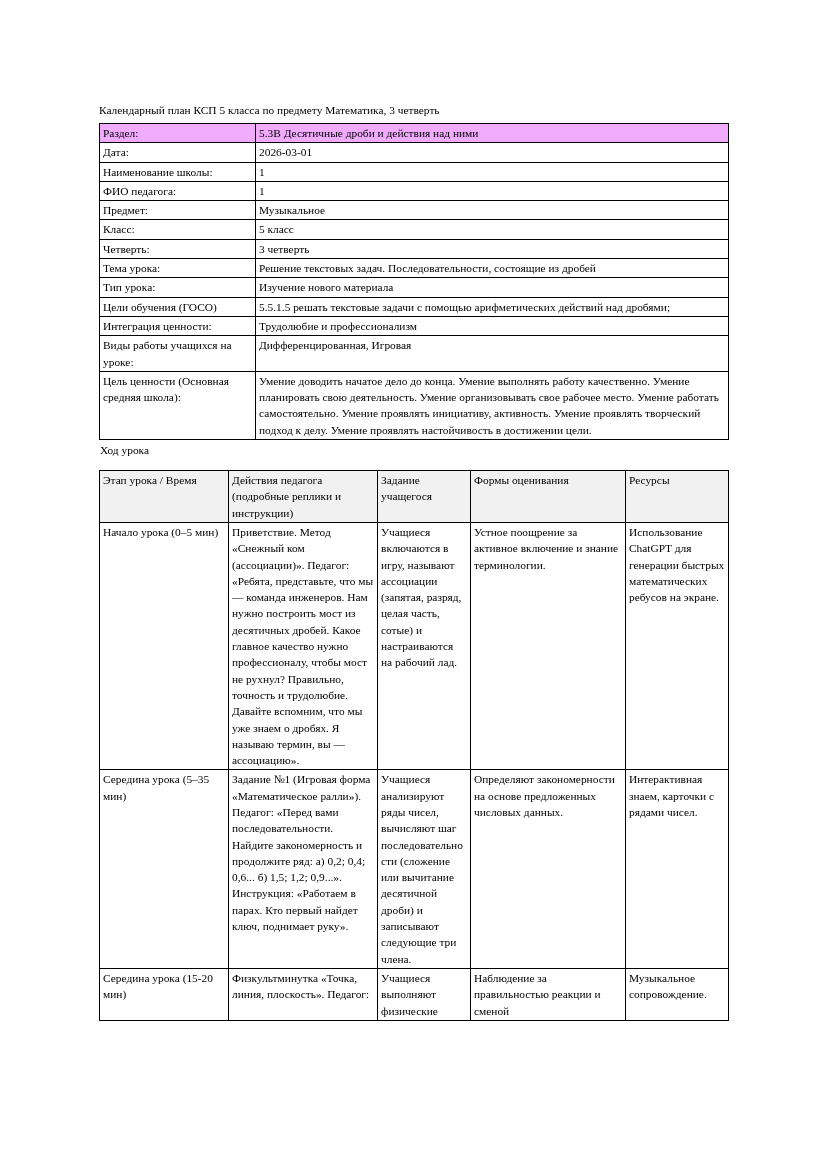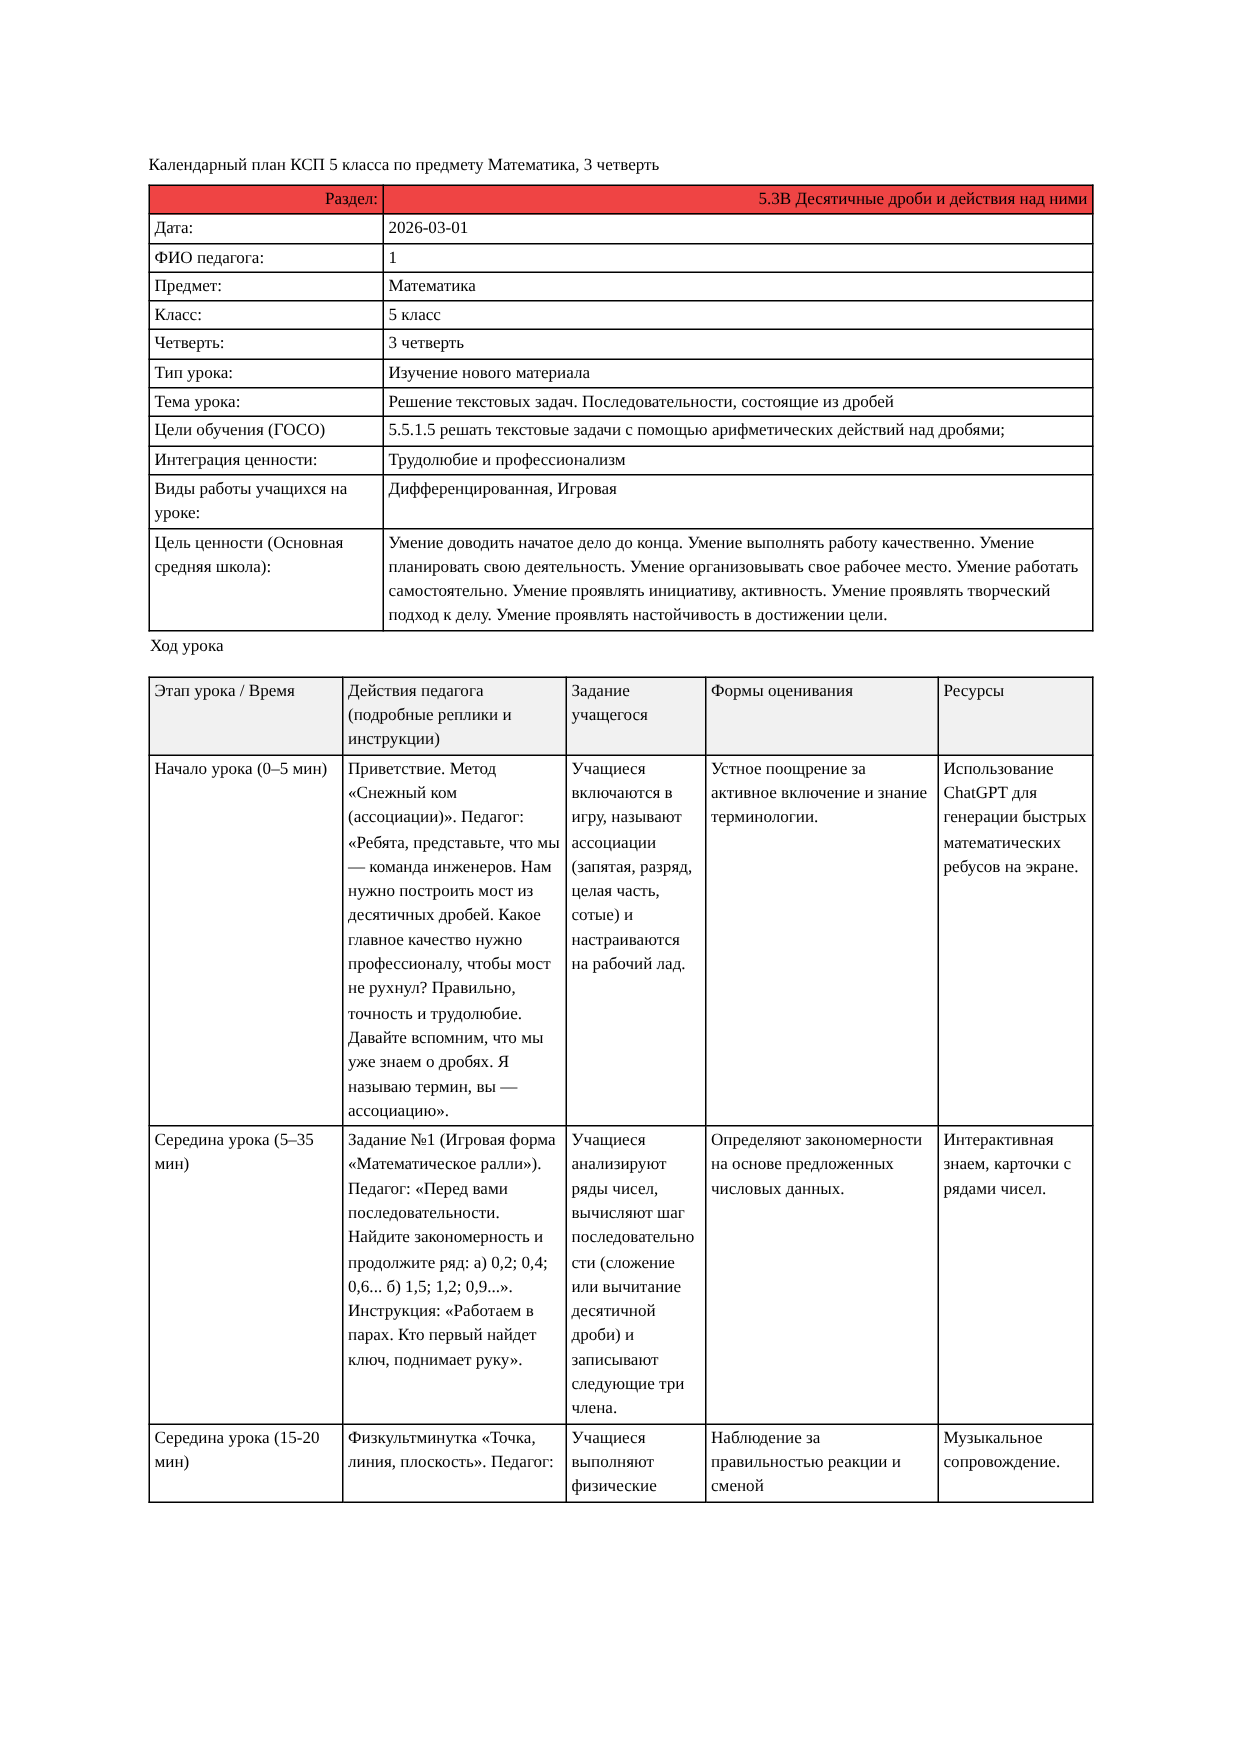--- a/index.html
+++ b/index.html
@@ -63,21 +63,21 @@
     text-align: left;
     word-wrap: break-word;
     overflow-wrap: break-word;
     hyphens: none;
   }
 
   
   table.info-table { margin-bottom: 0; }
   table.info-table col.c-label { width: 156px; }
   table.info-table col.c-value { width: 473px; }
-  table.info-table tr.shaded td { background: #ef4444; text-align: right; }
+  table.info-table tr.shaded td { background: #f0abfc; }
   table.info-table td { height: 14px; }
 
   
   table.flow-table { margin-top: 12px; padding-left: 40px; }
   table.flow-table col.c-stage    { width: 129px; }
   table.flow-table col.c-teacher  { width: 149px; }
   table.flow-table col.c-student  { width: 93px; }
   table.flow-table col.c-assess   { width: 155px; }
   table.flow-table col.c-resource { width: 103px; }
   table.flow-table thead td { background: #f1f1f1; }
@@ -98,42 +98,46 @@
       <tbody>
           <tr class="shaded">
             <td>Раздел:</td>
             <td>5.3B Десятичные дроби и действия над ними</td>
           </tr>
           <tr>
             <td>Дата:</td>
             <td>2026-03-01</td>
           </tr>
           <tr>
+            <td>Наименование школы:</td>
+            <td>1</td>
+          </tr>
+          <tr>
             <td>ФИО педагога:</td>
             <td>1</td>
           </tr>
           <tr>
             <td>Предмет:</td>
-            <td>Математика</td>
+            <td>Музыкальное</td>
           </tr>
           <tr>
             <td>Класс:</td>
             <td>5 класс</td>
           </tr>
           <tr>
             <td>Четверть:</td>
             <td>3 четверть</td>
           </tr>
           <tr>
+            <td>Тема урока:</td>
+            <td>Решение текстовых задач. Последовательности, состоящие из дробей</td>
+          </tr>
+          <tr>
             <td>Тип урока:</td>
             <td>Изучение нового материала</td>
-          </tr>
-          <tr>
-            <td>Тема урока:</td>
-            <td>Решение текстовых задач. Последовательности, состоящие из дробей</td>
           </tr>
           <tr>
             <td>Цели обучения (ГОСО)</td>
             <td>5.5.1.5 решать текстовые задачи с помощью арифметических действий над дробями;</td>
           </tr>
           <tr>
             <td>Интеграция ценности:</td>
             <td>Трудолюбие и профессионализм</td>
           </tr>
           <tr>

